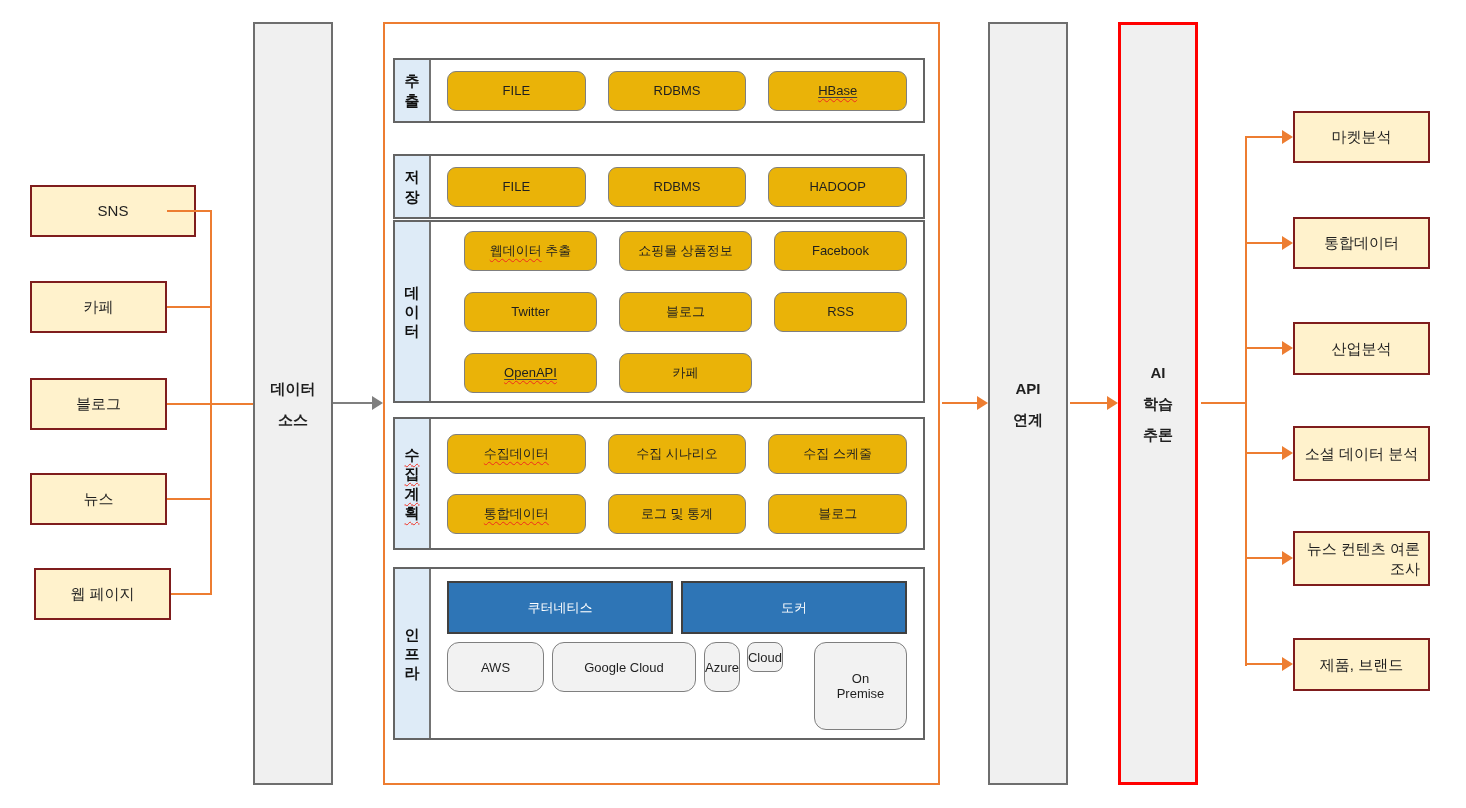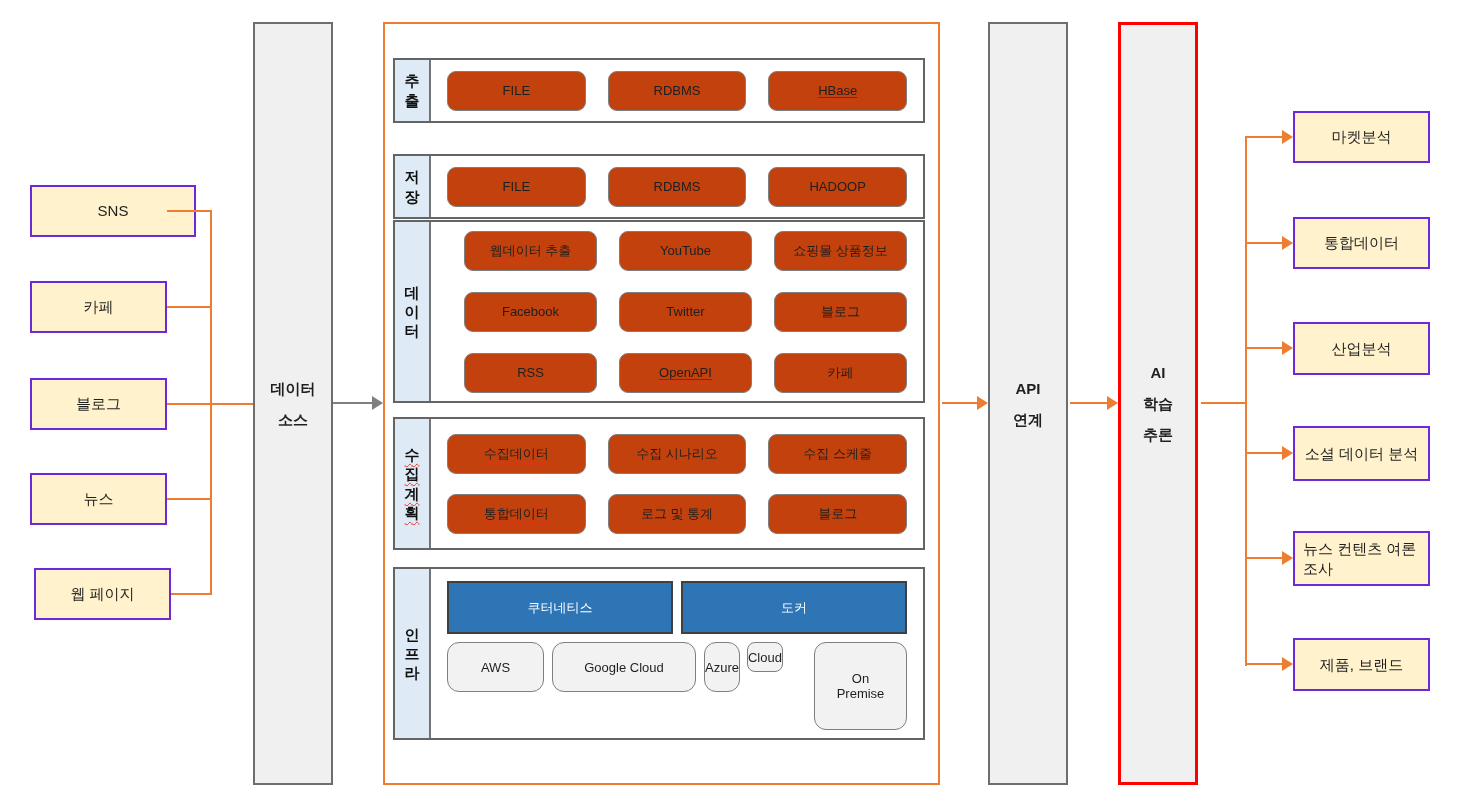--- a/index.html
+++ b/index.html
@@ -1,38 +1,38 @@
 <!DOCTYPE html>
 <html><head>
 <meta charset="utf-8">
 <title>Diagram</title>
 <style>
   html,body{margin:0;padding:0;background:#fff;}
   .canvas{position:relative;width:1466px;height:808px;background:#fff;
     font-family:"Liberation Sans",sans-serif;color:#1f1f1f;overflow:hidden;}
   .abs{position:absolute;box-sizing:border-box;}
   
-  .ybox{background:#FFF2CC;border:2px solid #6d28d9;display:flex;align-items:center;
-    justify-content:center;text-align:left;font-size:15px;line-height:20px;padding:0 8px;}
+  .ybox{background:#FFF2CC;border:2px solid #7f1d1d;display:flex;align-items:center;
+    justify-content:center;text-align:right;font-size:15px;line-height:20px;padding:0 8px;}
   
   .pillar{background:#f0f0f0;border:2px solid #6e6e6e;display:flex;flex-direction:column;
     align-items:center;justify-content:center;text-align:center;font-size:15px;font-weight:600;}
   .pillar .pl{line-height:31px;}
   .pillar .plb{line-height:31px;font-weight:700;}
   .pillar.red{border:3px solid #FF0000;}
   
   .ocontainer{background:#fff;border:2px solid #ED7D31;}
   
   .row{background:#fff;border:2px solid #646464;display:flex;}
   .row-label{width:34px;background:#DEEBF7;border-right:2px solid #747474;display:flex;
     align-items:center;justify-content:center;font-size:15px;font-weight:700;color:#111;}
   .row-label span{display:inline-block;width:1.05em;word-break:break-all;line-height:1.28;text-align:center;}
   .row-body{flex:1;display:grid;grid-template-columns:repeat(3,1fr);column-gap:22px;row-gap:20px;
     align-content:center;padding:0 16px;}
-  .item{background:#c2410c;border:1.5px solid #7f7f7f;border-radius:9px;height:38px;
+  .item{background:#eab308;border:1.5px solid #7f7f7f;border-radius:9px;height:38px;
     display:flex;align-items:center;justify-content:center;font-size:13px;}
   .r3 .row-body{row-gap:21px;margin-left:17px;}
   
   .infra-body{flex:1;display:flex;flex-direction:column;gap:8px;padding:12px 16px 8px;}
   .infra-top{display:flex;gap:8px;height:53px;flex:0 0 auto;}
   .blue-item{flex:1;background:#2E75B6;border:2px solid #404040;color:#fff;font-size:13px;
     display:flex;align-items:center;justify-content:center;box-sizing:border-box;}
   .infra-low{display:flex;gap:8px;flex:1;}
   .infra-left{flex:1;display:flex;flex-direction:row;gap:7px;}
   .infra-mid{display:flex;gap:8px;height:50px;}
@@ -121,23 +121,20 @@
     </div>
   </div>
 
   <div class="abs row r3" style="left:393px;top:220px;width:532px;height:183px">
     <div class="row-label">
         <span>데이터</span>
       </div>
     <div class="row-body">
       <div class="item">
           <span><span class="sq">웹데이터</span> <span>추출</span></span>
-        </div>
-      <div class="item">
-          <span>YouTube</span>
         </div>
       <div class="item">
           <span>쇼핑몰 상품정보</span>
         </div>
       <div class="item">
           <span>Facebook</span>
         </div>
       <div class="item">
           <span>Twitter</span>
         </div>

